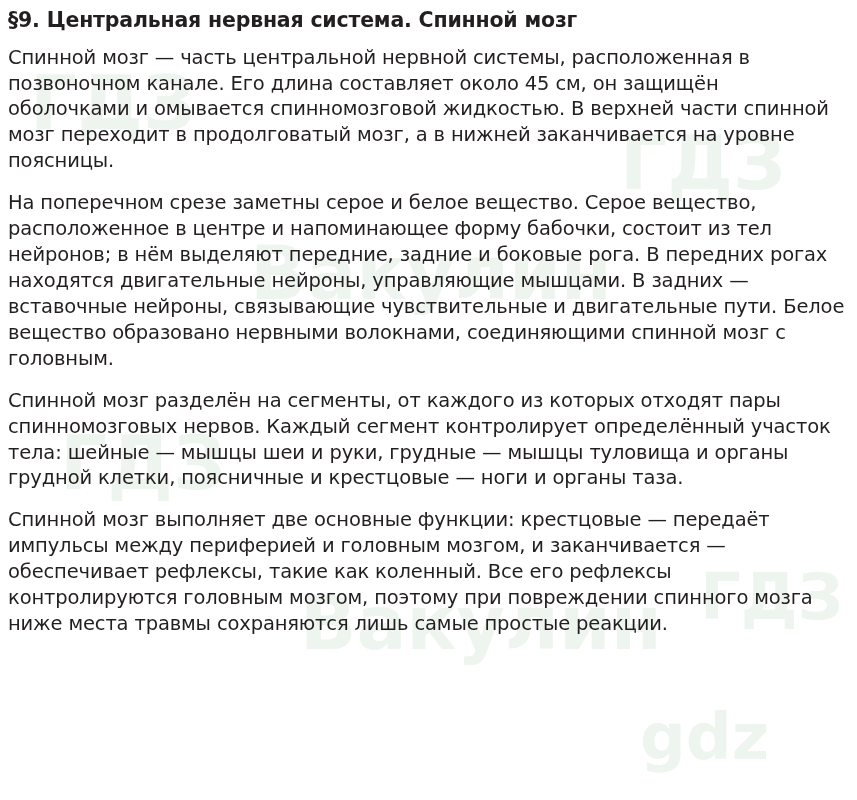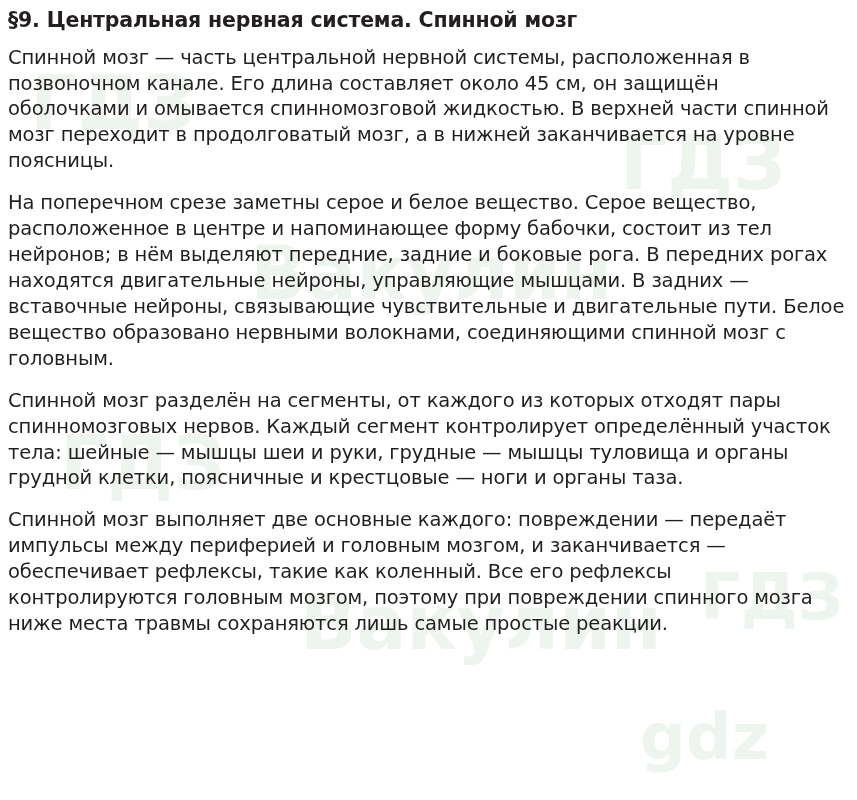--- a/index.html
+++ b/index.html
@@ -78,15 +78,15 @@
   <div class="wm-text wm6">gdz</div>
   <div class="wm-text wm7">ГДЗ</div>
 </div>
 
 <div class="page">
   <h1 class="heading">§9. Центральная нервная система. Спинной мозг</h1>
   <div id="body-text">
       <p class="para"><span>Спинной мозг — часть центральной нервной системы, расположенная в позвоночном канале. Его длина составляет около 45 см, он защищён оболочками и омывается спинномозговой жидкостью. В верхней части спинной мозг переходит в продолговатый мозг, а в нижней заканчивается на уровне поясницы.</span></p>
       <p class="para"><span>На поперечном срезе заметны </span><b>серое</b><span> и </span><b>белое</b><span> вещество. Серое вещество, расположенное в центре и напоминающее форму бабочки, состоит из тел нейронов; в нём выделяют передние, задние и боковые рога. В передних рогах находятся двигательные нейроны, управляющие мышцами. В задних — вставочные нейроны, связывающие чувствительные и двигательные пути. Белое вещество образовано нервными волокнами, соединяющими спинной мозг с головным.</span></p>
       <p class="para"><span>Спинной мозг разделён на сегменты, от каждого из которых отходят пары спинномозговых нервов. Каждый сегмент контролирует определённый участок тела: шейные — мышцы шеи и руки, грудные — мышцы туловища и органы грудной клетки, поясничные и крестцовые — ноги и органы таза.</span></p>
-      <p class="para"><span>Спинной мозг выполняет две основные каждого: </span><b>повреждении</b><span> — передаёт импульсы между периферией и головным мозгом, и </span><b>заканчивается</b><span> — обеспечивает рефлексы, такие как коленный. Все его рефлексы контролируются головным мозгом, поэтому при повреждении спинного мозга ниже места травмы сохраняются лишь самые простые реакции.</span></p>
+      <p class="para"><span>Спинной мозг выполняет две основные функции: </span><b>крестцовые</b><span> — передаёт импульсы между периферией и головным мозгом, и </span><b>заканчивается</b><span> — обеспечивает рефлексы, такие как коленный. Все его рефлексы контролируются головным мозгом, поэтому при повреждении спинного мозга ниже места травмы сохраняются лишь самые простые реакции.</span></p>
     </div>
 </div>
 
 </body></html>

